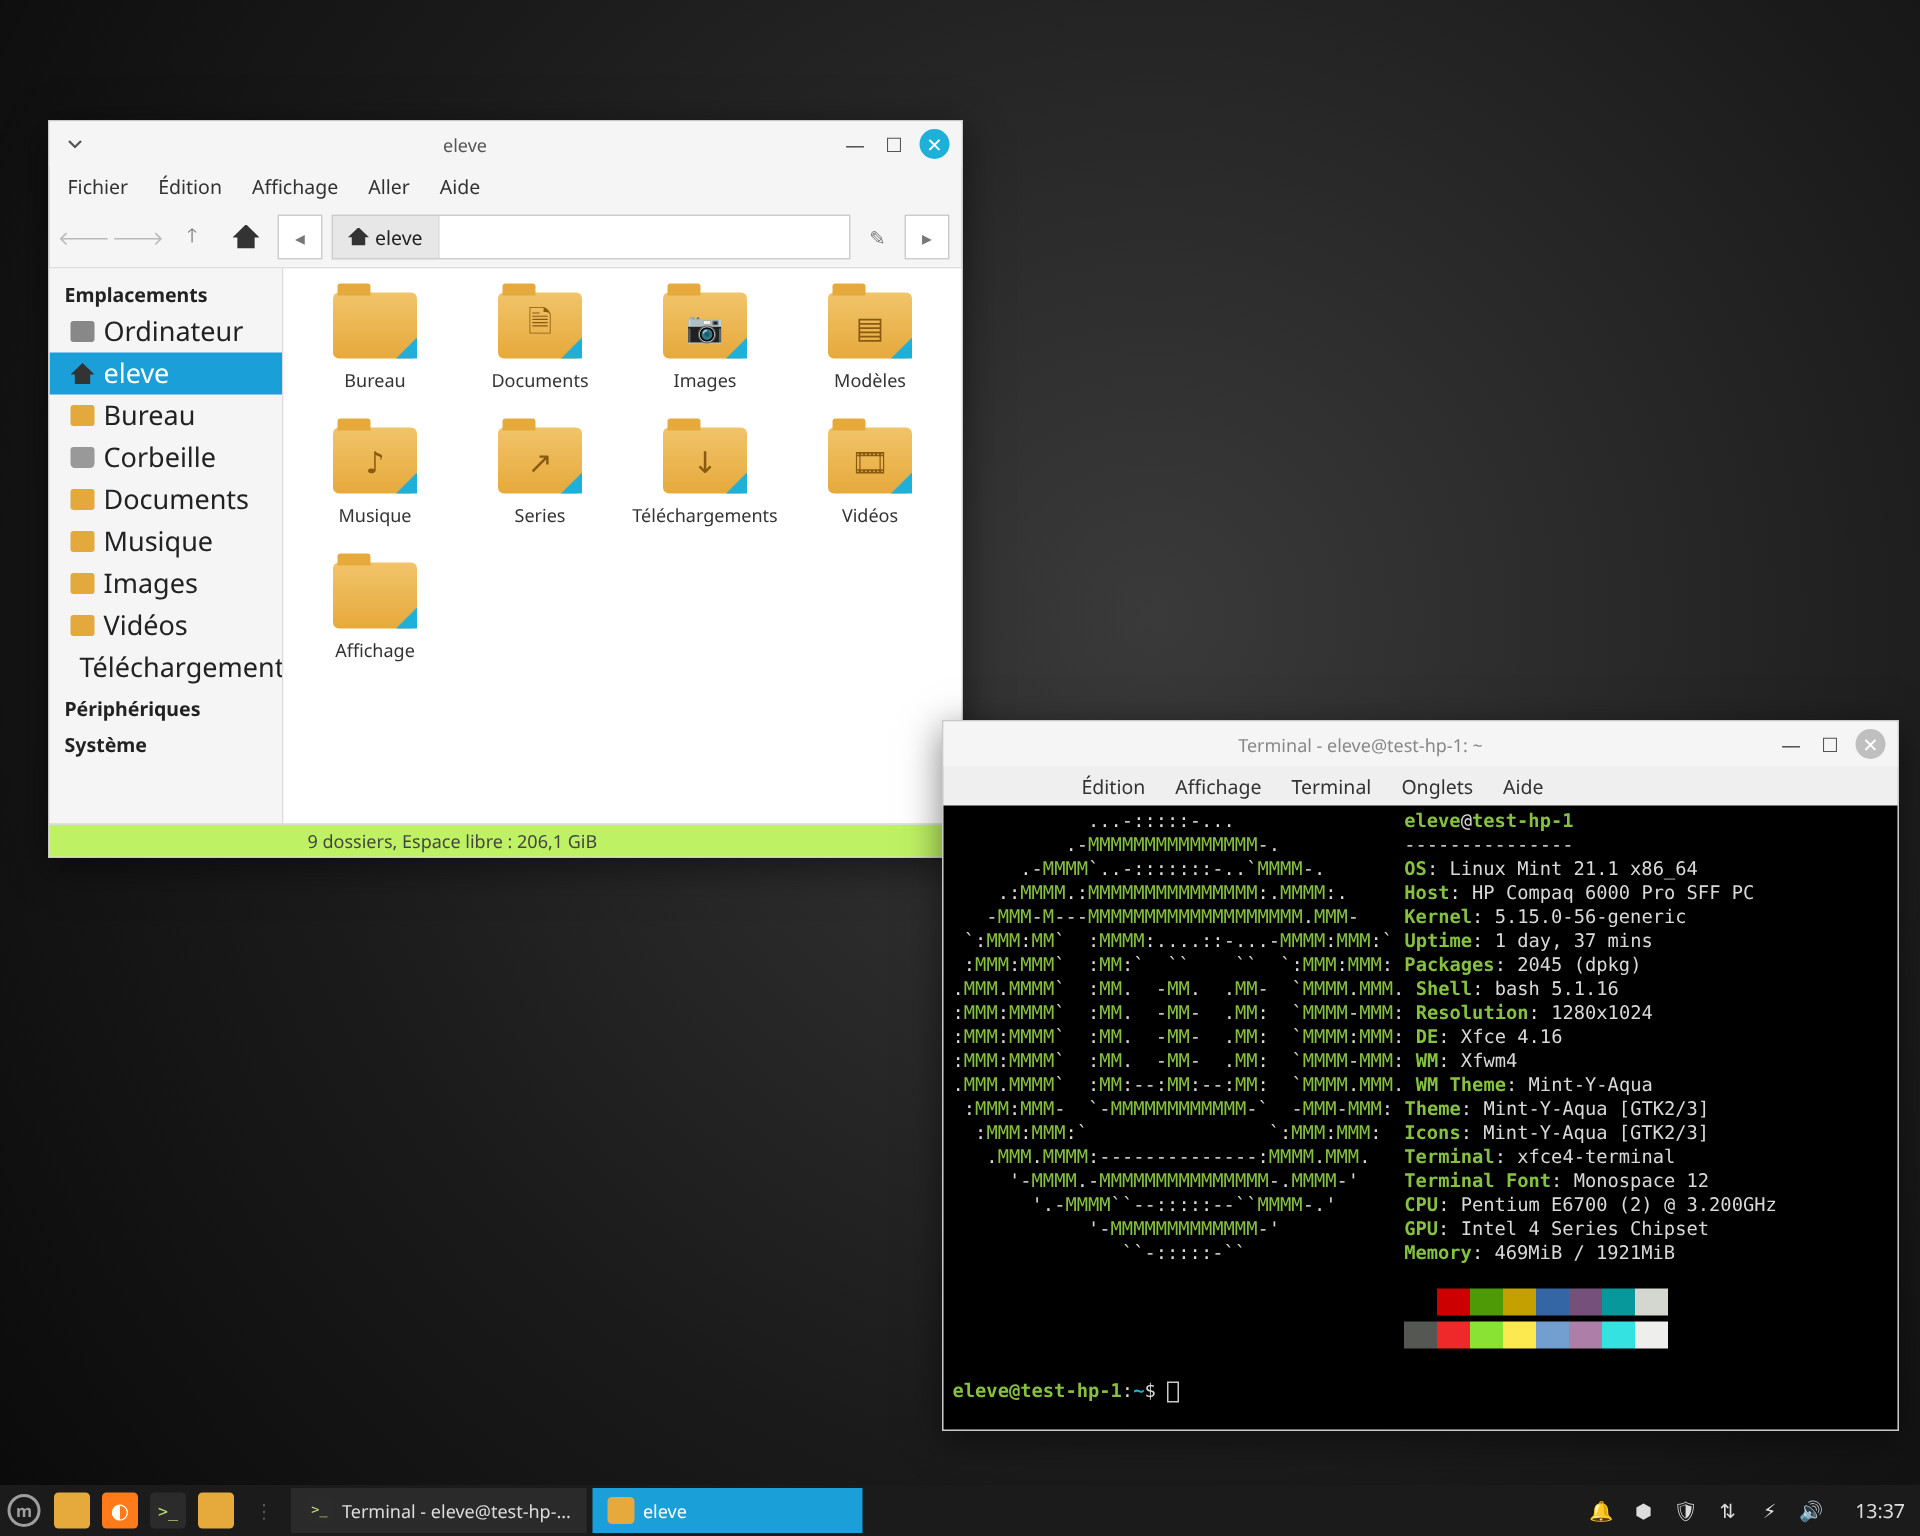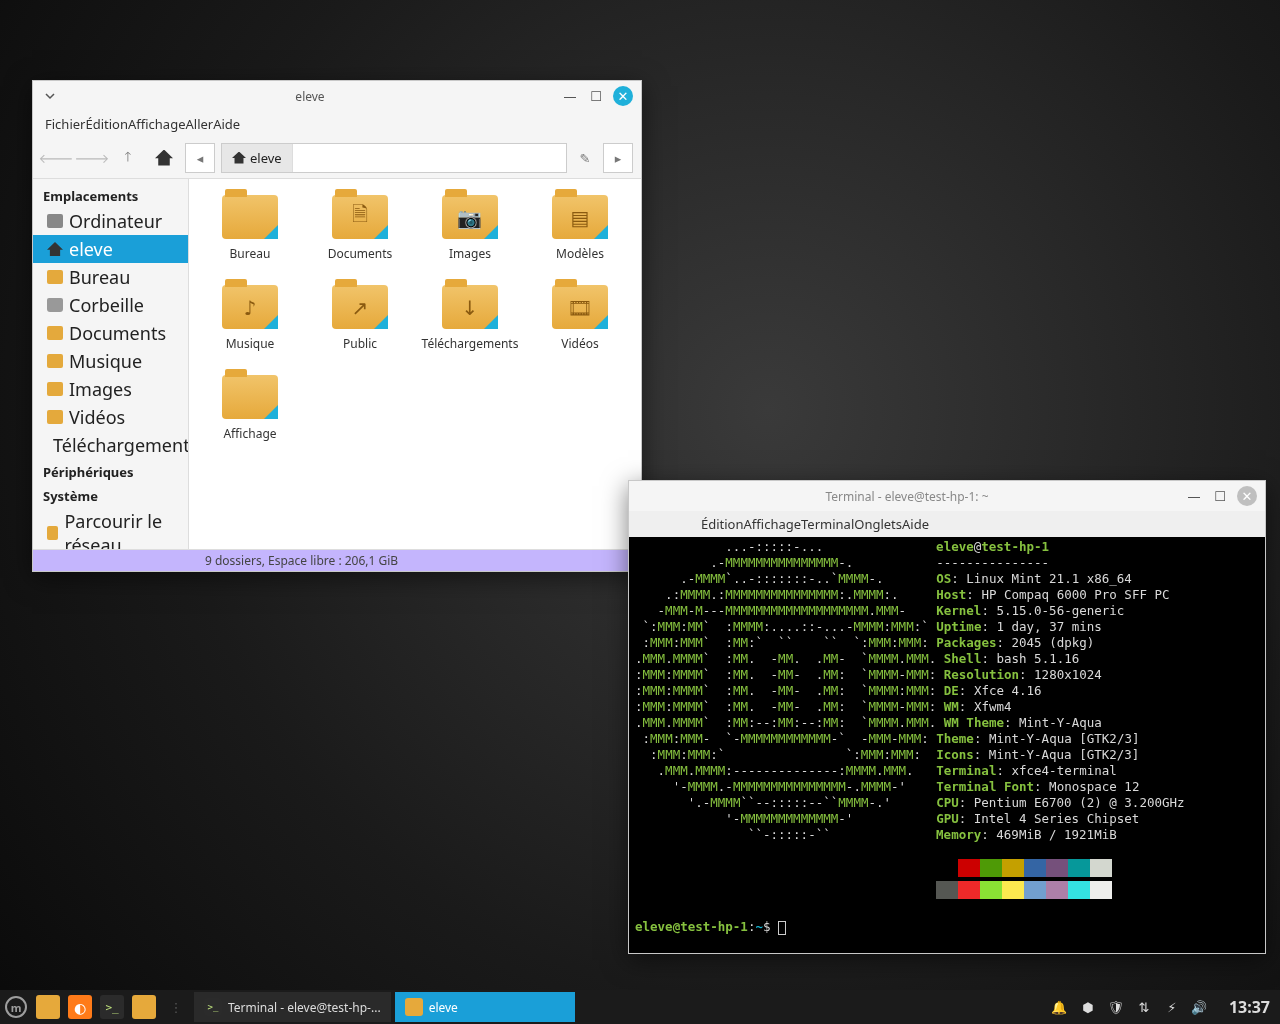--- a/index.html
+++ b/index.html
@@ -6,21 +6,21 @@
   html, body { width: 1280px; height: 1024px; overflow: hidden; font-family: "Noto Sans", "DejaVu Sans", sans-serif; font-size: 13px; }
   body { background: radial-gradient(circle at 60% 40%, #3a3a3a 0%, #1a1a1a 60%, #0a0a0a 100%); position: relative; color: #222; }
 
   
   .window { position: absolute; background: #f5f5f5; border: 1px solid #c8c8c8; box-shadow: 0 6px 24px rgba(0,0,0,.5); }
   #fm { left: 32px; top: 80px; width: 610px; height: 492px; display: flex; flex-direction: column; }
   .titlebar { height: 30px; display: flex; align-items: center; padding: 0 8px; gap: 8px; background: #f5f5f5; }
   .titlebar .t-title { flex: 1; text-align: center; color: #555; font-size: 12px; }
   .wbtn { width: 18px; height: 18px; display: inline-flex; align-items: center; justify-content: center; color: #555; cursor: pointer; }
   .wbtn.close { background: #1fb0da; color: #fff; border-radius: 50%; width: 20px; height: 20px; }
-  .menubar { height: 26px; display: flex; align-items: center; gap: 0; padding: 0 12px; color: #333; }
+  .menubar { height: 26px; display: flex; align-items: center; gap: 20px; padding: 0 12px; color: #333; }
   .menubar span { cursor: default; }
   .toolbar { height: 42px; display: flex; align-items: center; gap: 6px; padding: 0 8px; border-bottom: 1px solid #ddd; }
   .tbtn { width: 30px; height: 30px; display: inline-flex; align-items: center; justify-content: center; color: #777; cursor: pointer; }
   .tbtn.disabled { color: #bbb; }
   .pathbar { flex: 1; display: flex; align-items: center; border: 1px solid #ccc; background: #fff; height: 30px; }
   .pathseg { padding: 0 10px; height: 100%; display: inline-flex; align-items: center; gap: 4px; border-right: 1px solid #ddd; }
   .pathseg.active { background: #e7e7e7; }
   .toolbar .edit { width: 24px; }
   .content { flex: 1; display: flex; min-height: 0; }
   .sidebar { width: 158px; background: #f5f5f5; border-right: 1px solid #ddd; padding-top: 4px; overflow: hidden; }
@@ -34,21 +34,21 @@
   .side-ic.fs { background: #bbb; }
   .side-ic.net { background: #e4a93c; }
   .iconview { flex: 1; background: #fff; padding: 16px 6px; display: grid; grid-template-columns: repeat(4, 1fr); grid-auto-rows: 90px; align-content: start; justify-items: center; }
   .fitem { width: 110px; text-align: center; cursor: pointer; }
   .fitem .folder { width: 56px; height: 44px; margin: 0 auto 6px; position: relative; border-radius: 4px;
     background: linear-gradient(#f1c46a, #e6a93b); }
   .fitem .folder::before { content:""; position:absolute; top:-6px; left:3px; width:22px; height:8px; background:#e6a93b; border-radius:2px 2px 0 0; }
   .fitem .glyph { position:absolute; inset:0; display:flex; align-items:center; justify-content:center; color:#8a5a10; font-size:20px; }
   .fitem .corner { position:absolute; right:0; bottom:0; width:14px; height:14px; background:linear-gradient(135deg, transparent 48%, #1fb0da 52%); }
   .fitem .lbl { font-size: 12px; color: #333; }
-  .statusbar { height: 22px; border-top: 1px solid #ddd; background:#c4b5fd; padding-left: 172px; display:flex; align-items:center; color:#444; font-size:12px; }
+  .statusbar { height: 22px; border-top: 1px solid #ddd; background:#bef264; padding-left: 172px; display:flex; align-items:center; color:#444; font-size:12px; }
 
   
   #term { left: 582px; top: 480px; width: 638px; height: 474px; background:#efefef; display:flex; flex-direction:column;margin-left:46px; }
   #term .titlebar { color:#888; }
   #term .titlebar .t-title { color:#888; }
   #term .wbtn.close { background:#bfbfbf; color:#fff; }
   .termbody { flex:1; background:#000; color:#ccc; font-family: "DejaVu Sans Mono", monospace; font-size:12.5px; line-height:16px; padding:2px 6px; white-space:pre; overflow:hidden; }
   .g { color:#86c13f; } .gb { color:#86c13f; font-weight:bold; } .w { color:#d9d9d9; }
   .palette span { display:inline-block; width:22px; height:18px; }
   .prompt .user { color:#86c13f; font-weight:bold; } .prompt .path { color:#15b9d6; font-weight:bold; }
@@ -56,21 +56,21 @@
 
   
   #panel { position:absolute; left:0; right:0; bottom:0; height:34px; background:#1b1b1b; display:flex; align-items:center; color:#ddd; }
   #panel .pbtn { width:32px; height:32px; display:inline-flex; align-items:center; justify-content:center; cursor:pointer; }
   #panel .mint-logo { width:22px; height:22px; border:2px solid #9e9e9e; border-radius:50%; display:inline-flex; align-items:center; justify-content:center; color:#9e9e9e; font-weight:bold; font-size:11px; }
   #panel .task { height:30px; display:inline-flex; align-items:center; gap:6px; padding:0 10px; margin:0 2px; background:#2a2a2a; cursor:pointer; font-size:12px; min-width:180px; }
   #panel .task.active { background:#1a9fd8; color:#fff; }
   #panel .spacer { flex:1; }
   #panel .tray { display:flex; align-items:center; gap:10px; padding:0 10px; }
   #panel .tray .tic { width:18px; height:18px; display:inline-flex; align-items:center; justify-content:center; }
-  #panel .clock { padding:0 10px; font-size:16px;font-weight:bold; }
+  #panel .clock { padding:0 10px; font-size:13px; }
 
   
   .ql { width:24px; height:24px; border-radius:3px; display:inline-flex; align-items:center; justify-content:center; font-size:14px; }
   .ql.show-desktop { background:#e6a93b; }
   .ql.firefox { background:#ff7b19; color:#fff; }
   .ql.terminal { background:#2b2b2b; color:#bfe27d; font-family:monospace; font-size:11px; }
   .ql.files { background:#e6a93b; }
 
   svg { display:block; }
 </style>
@@ -149,26 +149,20 @@
             <span class="side-ic folder"></span>
             <span>Vidéos</span>
           </div>
           <div class="side-item">
             <span class="side-ic folder"></span>
             <span>Téléchargements</span>
           </div>
         </div>
       <div class="side-hdr">Périphériques</div>
       <div class="side-hdr">Système</div>
-      <div id="side-network">
-          <div class="side-item">
-            <span class="side-ic net"></span>
-            <span>Parcourir le réseau</span>
-          </div>
-        </div>
     </div>
     <div class="iconview" id="iconview">
         <div class="fitem">
           <div class="folder">
             <span class="glyph"></span>
             <span class="corner"></span>
           </div>
           <div class="lbl">Bureau</div>
         </div>
         <div class="fitem">
@@ -197,21 +191,21 @@
             <span class="glyph">♪</span>
             <span class="corner"></span>
           </div>
           <div class="lbl">Musique</div>
         </div>
         <div class="fitem">
           <div class="folder">
             <span class="glyph">↗</span>
             <span class="corner"></span>
           </div>
-          <div class="lbl">Public</div>
+          <div class="lbl">Series</div>
         </div>
         <div class="fitem">
           <div class="folder">
             <span class="glyph">↓</span>
             <span class="corner"></span>
           </div>
           <div class="lbl">Téléchargements</div>
         </div>
         <div class="fitem">
           <div class="folder">

